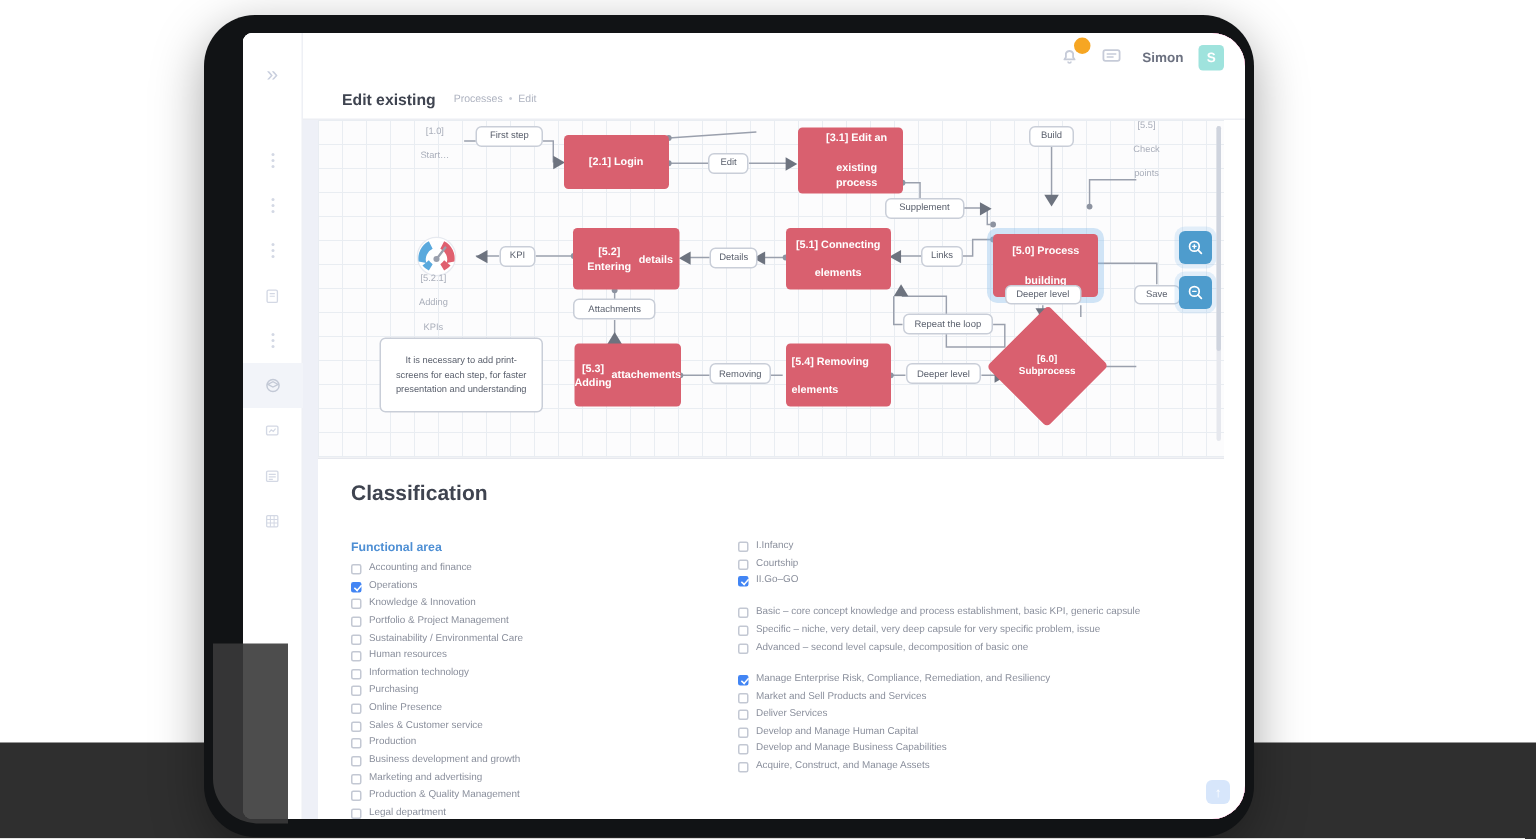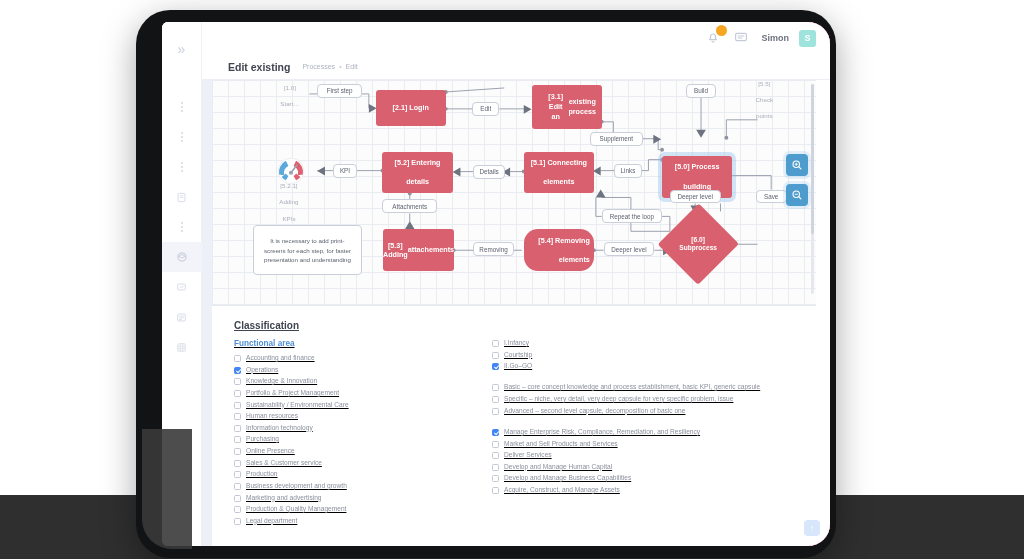--- a/index.html
+++ b/index.html
@@ -185,28 +185,28 @@
   .canvas-scrollbar-v {
     position: absolute; right: 2px; top: 4px; width: 3px; height: 210px;
     background: #e6e8ee; border-radius: 2px;
   }
   .canvas-scrollbar-v i { display: block; width: 3px; height: 150px; background: #cfd4de; border-radius: 2px; }
 
   
   .form {
     padding: 14px 20px 8px 22px;
   }
-  .form-title { font-size: 10px; font-weight: bold; color: #3f4450; margin-bottom: 8px; text-decoration: underline; }
+  .form-title { font-size: 14px; font-weight: bold; color: #3f4450; margin-bottom: 24px; }
   .cols { display: flex; gap: 0; }
   .col-left { width: 258px; flex: 0 0 258px; }
   .col-right { flex: 1 1 auto; }
   .group-title {
     font-size: 8.2px; font-weight: bold; color: #4e8fd4; margin-bottom: 6px;
   }
-  .group { margin-bottom: 13px; text-decoration: underline; }
+  .group { margin-bottom: 13px; }
   .cb-row {
     display: flex; align-items: flex-start; gap: 5px;
     margin-bottom: 3.4px; cursor: pointer;
   }
   .cb {
     width: 7px; height: 7px; flex: 0 0 7px; margin-top: 1px;
     border: 1px solid #c3c8d3; border-radius: 1.5px; background: #fff;
     position: relative;
   }
   .cb.checked { background: #4285f4; border-color: #4285f4; }
@@ -458,21 +458,21 @@
                     </div>
                     <div class="node node-label" style="left: 17.4194%; top: 1.76991%; width: 7.41935%; height: 6.19469%;">
                       <span>First step</span>
                     </div>
                     <div class="node node-main" style="left: 27.0968%; top: 4.42478%; width: 11.6129%; height: 15.9292%; display: flex; flex-direction: column; align-items: center; justify-content: center;">
                       <span>[2.1] Login</span>
                     </div>
                     <div class="node node-label" style="left: 43.0645%; top: 9.73451%; width: 4.51613%; height: 6.19469%;">
                       <span>Edit</span>
                     </div>
-                    <div class="node node-main" style="left: 52.9032%; top: 2.21239%; width: 11.6129%; height: 19.469%; display: flex; flex-direction: row; align-items: center; justify-content: center; padding-left: 13px;">
+                    <div class="node node-main" style="left: 52.9032%; top: 2.21239%; width: 11.6129%; height: 19.469%; display: flex; flex-direction: column; align-items: center; justify-content: center; padding-left: 13px;">
                       <span>[3.1] Edit an</span>
                       <br>
                       <span>existing process</span>
                     </div>
                     <div class="node node-label" style="left: 78.5484%; top: 1.76991%; width: 4.83871%; height: 6.19469%;">
                       <span>Build</span>
                     </div>
                     <div class="node node-plain" style="left: 88.3871%; top: 1.76991%; width: 6.12903%; height: 14.1593%; display: flex; flex-direction: column; align-items: center; justify-content: center;">
                       <span>[5.5]</span>
                       <br>
@@ -484,21 +484,21 @@
                       <span>Supplement</span>
                     </div>
                     <div class="node node-main selected" style="left: 74.5161%; top: 26.5487%; width: 11.6129%; height: 18.5841%; display: flex; flex-direction: column; align-items: center; justify-content: center; margin-top: 16px;">
                       <span>[5.0] Process</span>
                       <br>
                       <span>building</span>
                     </div>
                     <div class="node node-label" style="left: 20%; top: 37.1681%; width: 4.03226%; height: 6.19469%;">
                       <span>KPI</span>
                     </div>
-                    <div class="node node-main" style="left: 28.2258%; top: 31.8584%; width: 11.6129%; height: 18.5841%; display: flex; flex-direction: column; align-items: center; justify-content: center;">
+                    <div class="node node-main" style="left: 28.2258%; top: 31.8584%; width: 11.6129%; height: 18.5841%; display: flex; flex-direction: row; align-items: center; justify-content: center;">
                       <span>[5.2] Entering</span>
                       <br>
                       <span>details</span>
                     </div>
                     <div class="node node-label" style="left: 43.2258%; top: 37.6106%; width: 5.32258%; height: 6.19469%;">
                       <span>Details</span>
                     </div>
                     <div class="node node-main" style="left: 51.6129%; top: 31.8584%; width: 11.6129%; height: 18.5841%; display: flex; flex-direction: column; align-items: center; justify-content: center;">
                       <span>[5.1] Connecting</span>
                       <br>
@@ -530,21 +530,21 @@
                       <span>It is necessary to add print-screens for each step, for faster presentation and understanding</span>
                     </div>
                     <div class="node node-main" style="left: 28.3871%; top: 66.3717%; width: 11.6129%; height: 18.5841%; display: flex; flex-direction: row; align-items: center; justify-content: center;">
                       <span>[5.3] Adding</span>
                       <br>
                       <span>attachements</span>
                     </div>
                     <div class="node node-label" style="left: 43.2258%; top: 72.1239%; width: 6.77419%; height: 6.19469%;">
                       <span>Removing</span>
                     </div>
-                    <div class="node node-main" style="left: 51.6129%; top: 66.3717%; width: 11.6129%; height: 18.5841%; display: flex; flex-direction: column; align-items: flex-end; justify-content: center; border-radius: 14px;">
+                    <div class="node node-main" style="left: 51.6129%; top: 66.3717%; width: 11.6129%; height: 18.5841%; display: flex; flex-direction: column; align-items: flex-start; justify-content: center;">
                       <span>[5.4] Removing</span>
                       <br>
                       <span>elements</span>
                     </div>
                     <div class="node node-label" style="left: 64.8387%; top: 72.1239%; width: 8.3871%; height: 6.19469%;">
                       <span>Deeper level</span>
                     </div>
                     <div class="node-diamond-wrap" style="left: 75.8065%; top: 60.177%; width: 9.35484%; height: 25.6637%;">
                       <div class="node-diamond"></div>
                       <div class="node-diamond-text">

